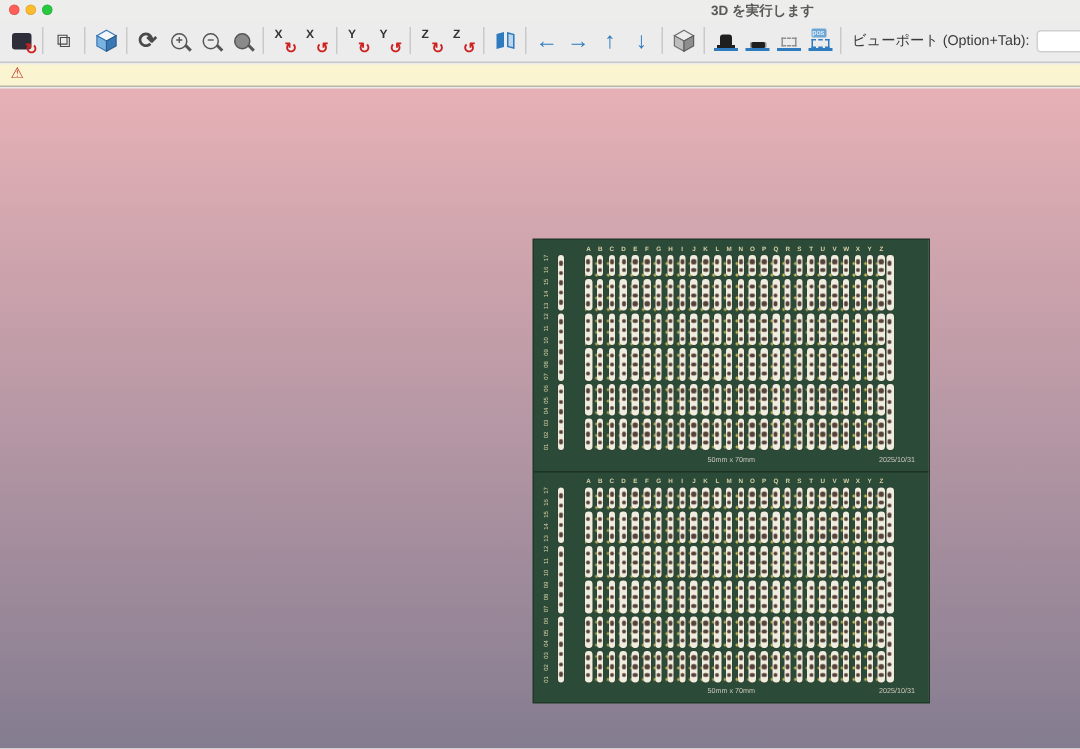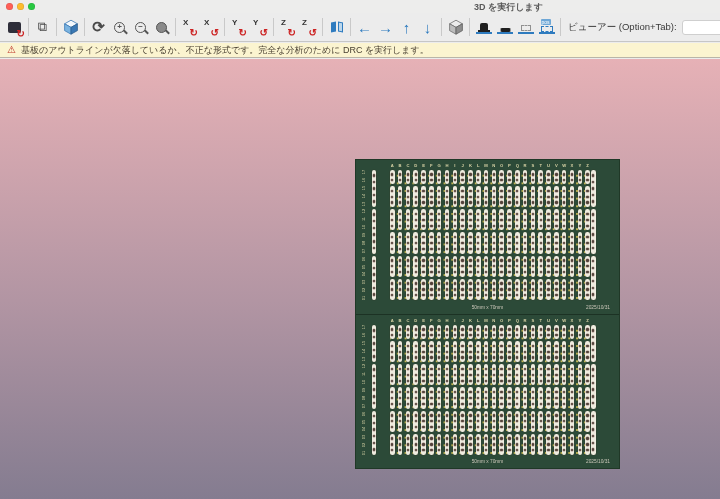--- a/index.html
+++ b/index.html
@@ -223,27 +223,26 @@
     </span>
   </button>
   <button class="tb-btn">
     <span class="fp">
       <span class="pos-tag">pos</span>
       <span class="fp-pos-body"></span>
     </span>
   </button>
   <span class="tb-sep"></span>
 
-  <span class="vp-label">ビューアー (Option+Tab):</span>
+  <span class="vp-label">ビューポート (Option+Tab):</span>
   <div class="vp-select"></div>
 </div>
 
 <div class="infobar">
   <span class="warn-ic">⚠</span>
-  <span class="infobar-text">基板のアウトラインが欠落しているか、不正な形式です。完全な分析のために DRC を実行します。</span>
 </div>
 
 <div class="viewport" id="viewport" style="background: linear-gradient(rgb(230, 177, 182) 0%, rgb(178, 149, 163) 55%, rgb(132, 124, 144) 100%);">
   <div class="board">
     <div class="board-half">
         <div class="letters">
           <span>A</span>
           <span>B</span>
           <span>C</span>
           <span>D</span>

